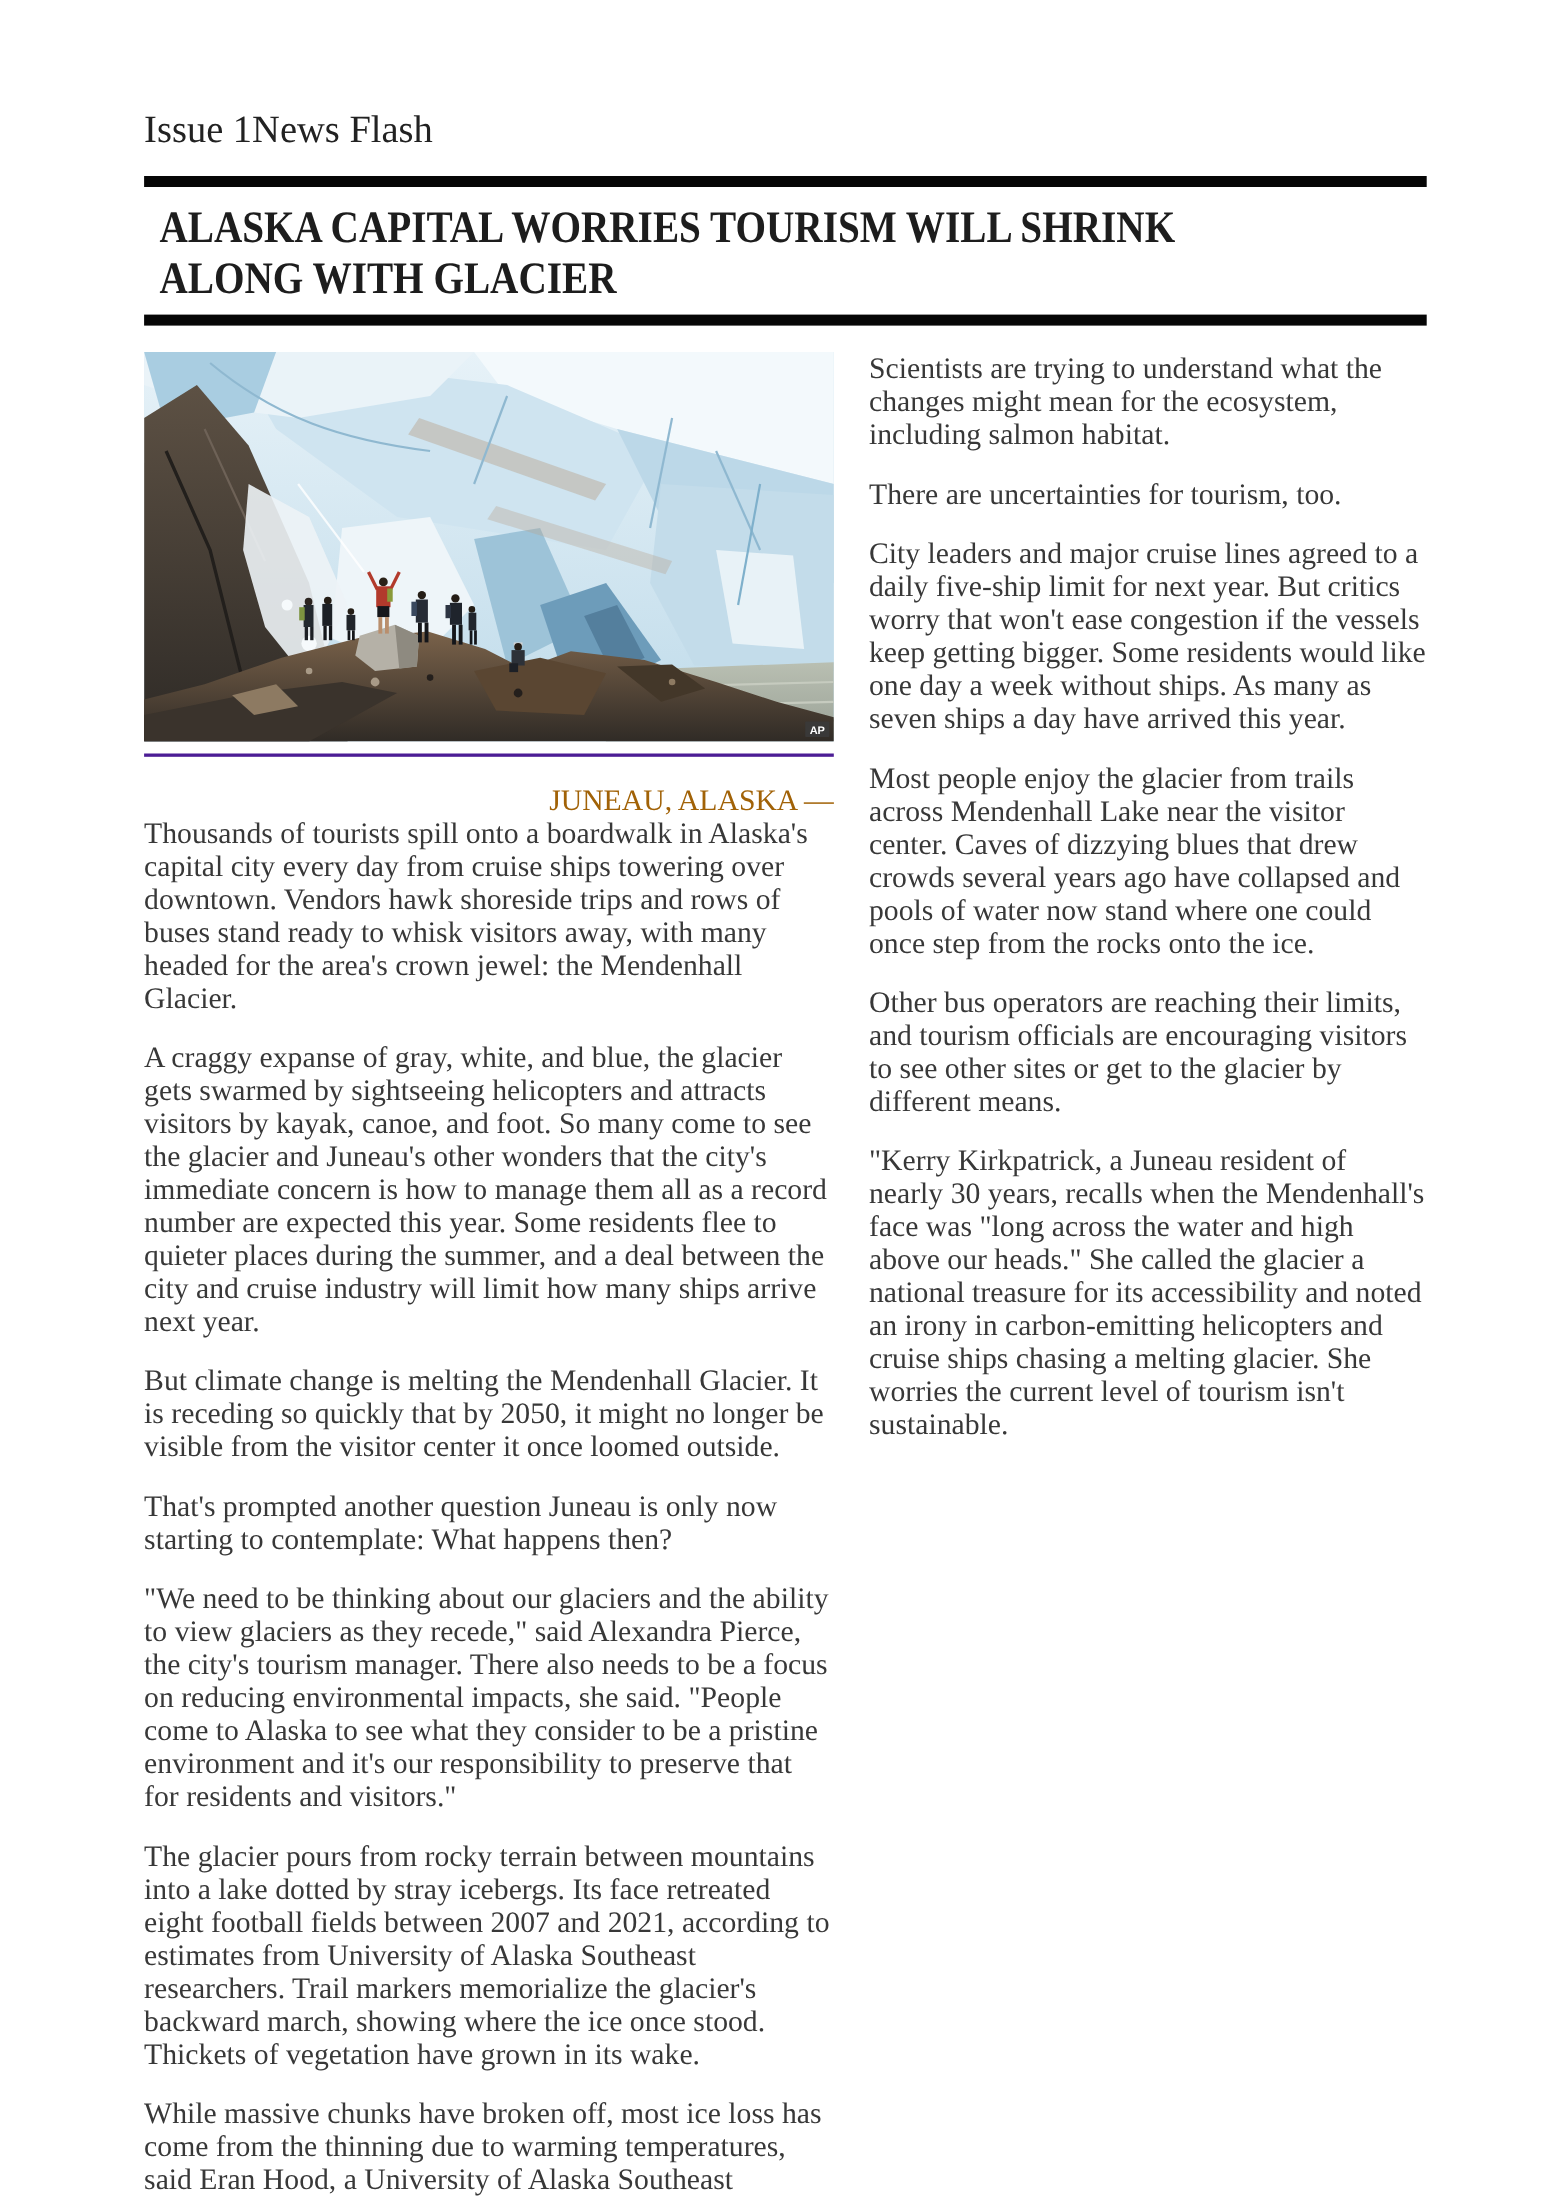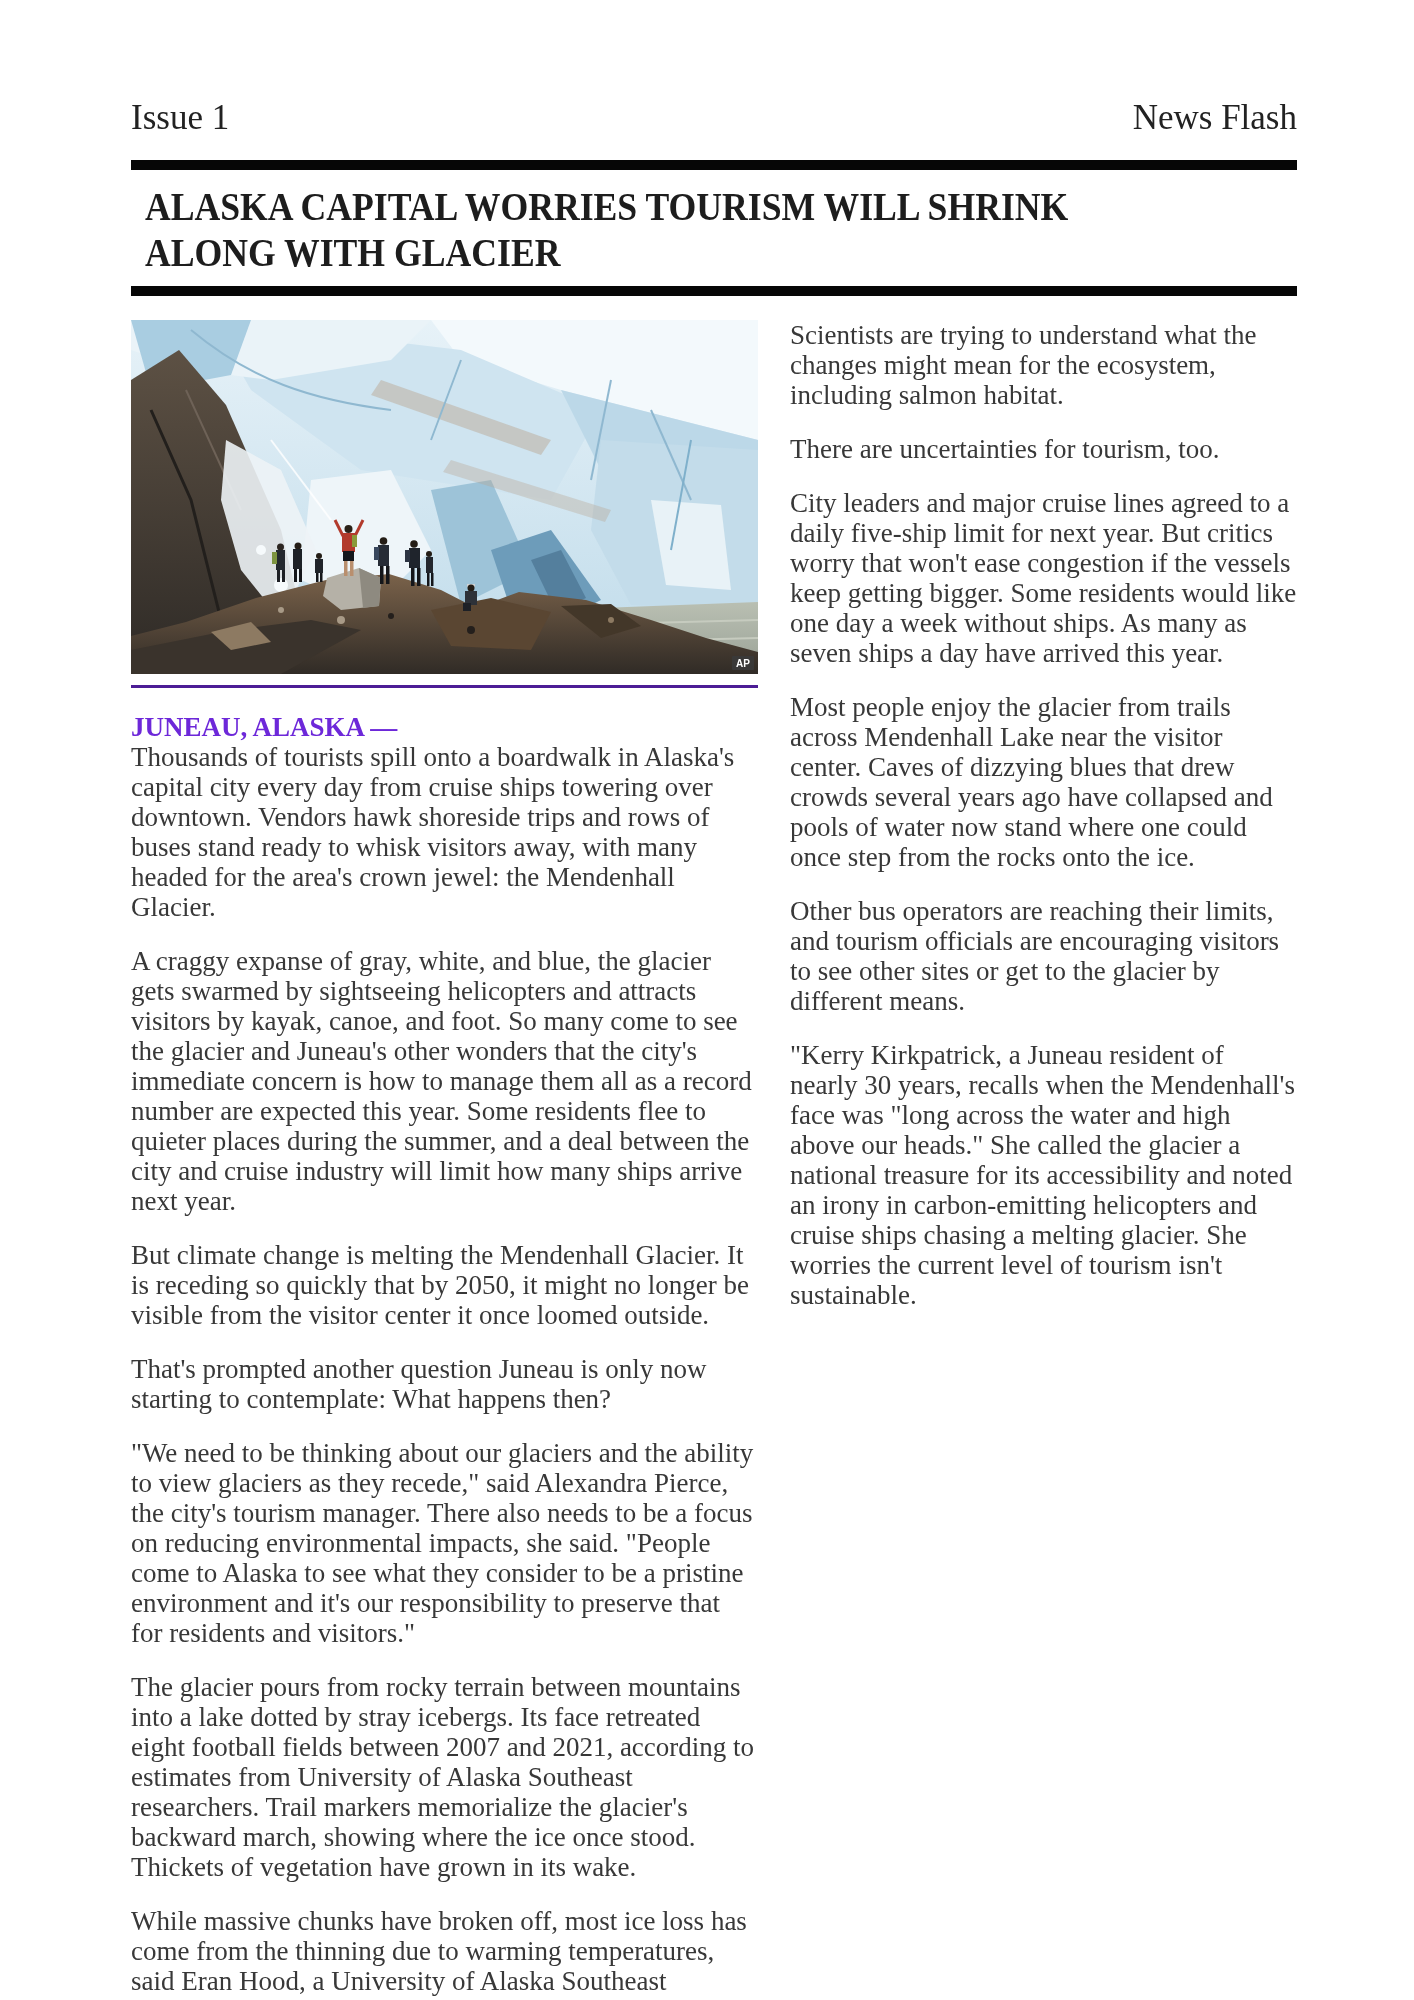--- a/index.html
+++ b/index.html
@@ -5,21 +5,21 @@
 <style>
   * { margin:0; padding:0; box-sizing:border-box; }
   html,body { background:#ffffff; }
   body {
     width:1414px; height:2000px; position:relative; overflow:hidden;
     font-family:"Liberation Serif", serif; color:#3a3a3a;
   }
   .content { position:absolute; left:131px; top:0; width:1166px; padding-top:98px; }
 
   .masthead-row {
-    display:flex; justify-content:space-between; align-items:baseline;
+    display:flex; justify-content:flex-start; align-items:baseline;
     font-size:35px; line-height:40px; color:#222222;
   }
 
   .rule { height:10px; background:#060606; }
   .rule-top { margin-top:22px; }
 
   h1.headline {
     font-size:41px; line-height:46px; font-weight:bold; color:#1d1d1d;
     padding-left:16px; margin:13px 0 11px 0;
     transform:scaleX(0.87); transform-origin:left center;
@@ -30,21 +30,21 @@
   .col-left  { width:627px; }
   .col-right { width:507px; }
 
   figure.photo-figure {
     width:627px; border-bottom:3px solid #4c1d95;
     padding-bottom:11px; margin-bottom:24px;
   }
   svg.photo { display:block; width:627px; height:354px; background:#d7e9f2; }
 
   p.body-par { font-size:27px; line-height:30px; margin:0 0 24px 0; color:#383838; }
-  .dateline { display:block; font-weight:bold; color:#6d28d9; }
+  .dateline { display:block; font-weight:normal; color:#a16207;text-align:right; }
 </style>
 </head>
 <body>
 
 <div class="content">
 
   <div class="masthead-row">
     <span>Issue 1</span>
     <span>News Flash</span>
   </div>

